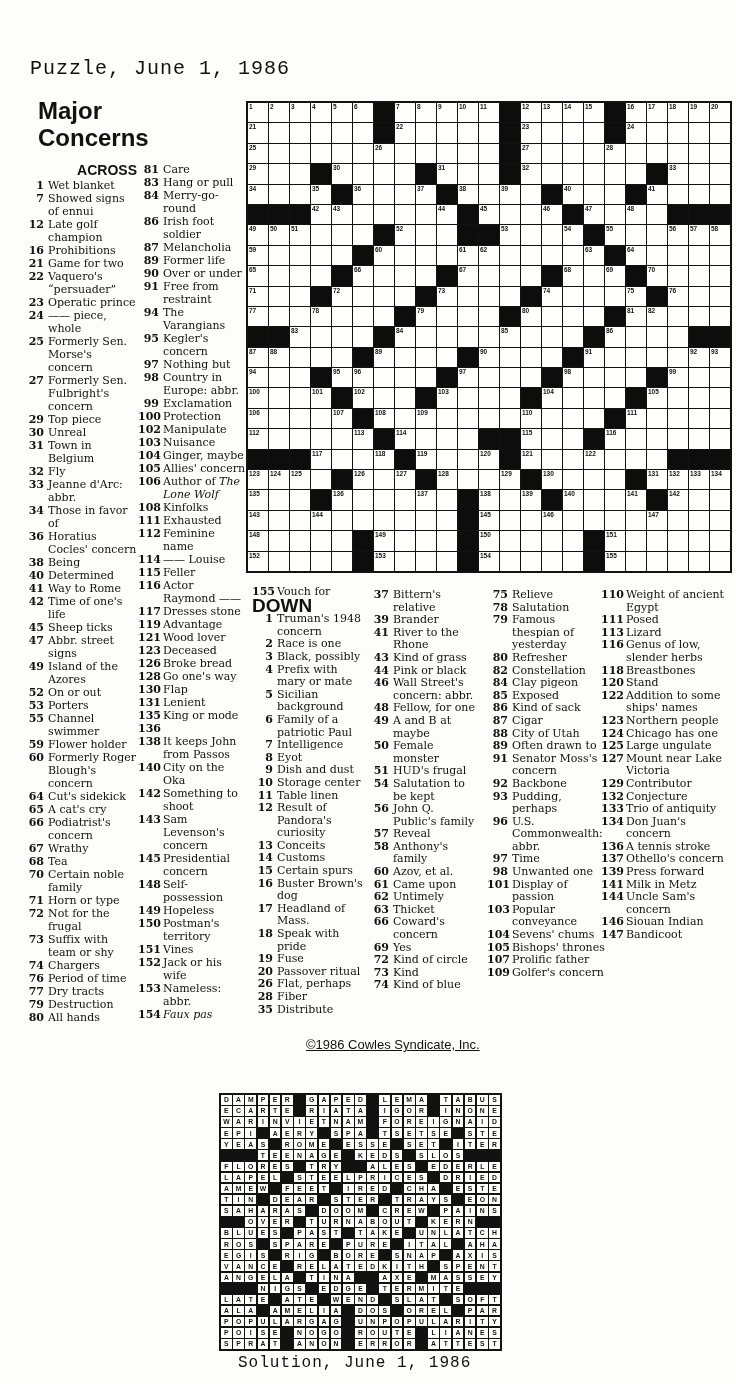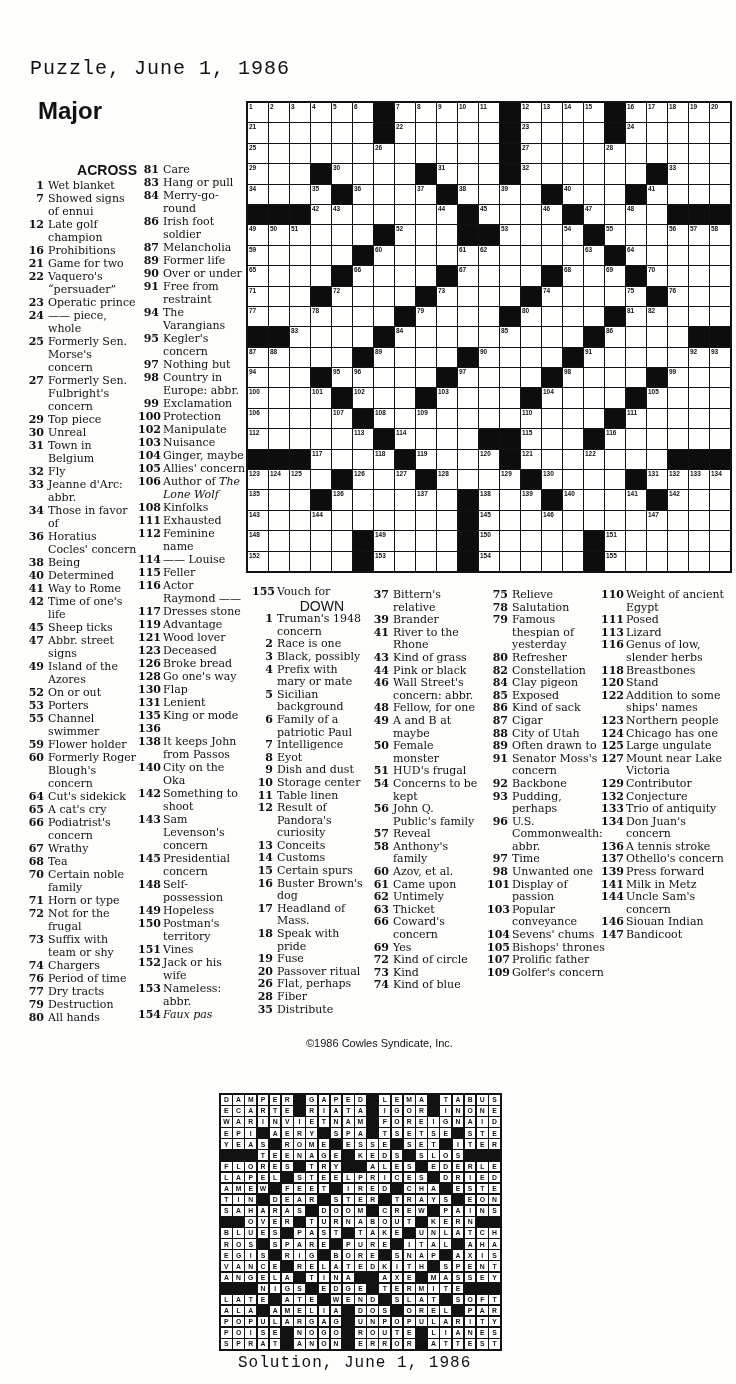--- a/index.html
+++ b/index.html
@@ -20,56 +20,57 @@
   #across-label{position:absolute;left:25px;top:162px;width:112px;text-align:right;}
 
   .cluecol{position:absolute;font-size:11px;line-height:13px;}
   #across-col1{left:23px;top:179px;width:114px;}
   #across-col2{left:138px;top:163px;width:108px;}
   .downcol{line-height:12.6px;}
   #down-col1{left:252px;top:586px;width:112px;}
   #down-col2{left:368px;top:589px;width:112px;}
   #down-col3{left:487px;top:589px;width:119px;}
   #down-col4{left:601px;top:589px;width:133px;}
-  #down-label{display:block;width:92px;text-align:right;font-size:14px;margin:1px 0 1px 0;
-              font-family:"Liberation Sans",sans-serif;font-weight:normal;}
+  #down-label{display:block;width:92px;text-align:left;font-size:19px;margin:1px 0 1px 0;
+              font-family:"Liberation Sans",sans-serif;font-weight:bold;}
 
   .clue{display:flex;align-items:flex-start;}
   .cn{flex:none;width:21px;text-align:right;font-weight:bold;padding-right:4px;}
   .ct{flex:1;}
 
   #main-grid{position:absolute;left:246px;top:101px;display:grid;
              grid-template-columns:repeat(23,20px);grid-auto-rows:19.4px;gap:1px;
              background:#121212;border:2px solid #121212;}
   .mc{background:#fffffe;position:relative;}
   .mc span{position:absolute;top:0px;left:1px;font:bold 6.5px "Liberation Sans",sans-serif;}
   .mb{background:#0d0d0d;}
 
   #solution-grid{position:absolute;left:219px;top:1093px;display:grid;
                  grid-template-columns:repeat(23,10.7px);grid-auto-rows:9.6px;gap:1.5px;
                  background:#121212;border:2px solid #121212;}
   .sc{background:#fffffe;display:flex;align-items:center;justify-content:center;
       font:bold 6.8px "Liberation Sans",sans-serif;}
   .sb{background:#121212;}
 
   #copyright{position:absolute;left:306px;top:1037px;font-family:"Liberation Sans",sans-serif;
-             font-size:11px;}
+             font-size:13px;text-decoration:underline;}
   #bottom-caption{position:absolute;left:238px;top:1354px;font-size:16px;letter-spacing:1px;}
   i{font-style:italic;}
 </style>
 </head>
 <body>
 
 <div class="page">
 
   <div id="top-caption" class="mono">Puzzle, June 1, 1986</div>
 
 
   <div id="puzzle-title">
     <div>Major</div>
+    <div>Concerns</div>
   </div>
 
   <div id="across-label" class="sec-label">ACROSS</div>
 
   <div id="across-col1" class="cluecol">
       <div class="clue">
         <span class="cn">1</span>
         <span class="ct">Wet blanket</span>
       </div>
       <div class="clue">
@@ -1412,21 +1413,21 @@
       <div class="clue">
         <span class="cn">50</span>
         <span class="ct">Female monster</span>
       </div>
       <div class="clue">
         <span class="cn">51</span>
         <span class="ct">HUD's frugal</span>
       </div>
       <div class="clue">
         <span class="cn">54</span>
-        <span class="ct">Concerns to be kept</span>
+        <span class="ct">Salutation to be kept</span>
       </div>
       <div class="clue">
         <span class="cn">56</span>
         <span class="ct">John Q. Public's family</span>
       </div>
       <div class="clue">
         <span class="cn">57</span>
         <span class="ct">Reveal</span>
       </div>
       <div class="clue">

